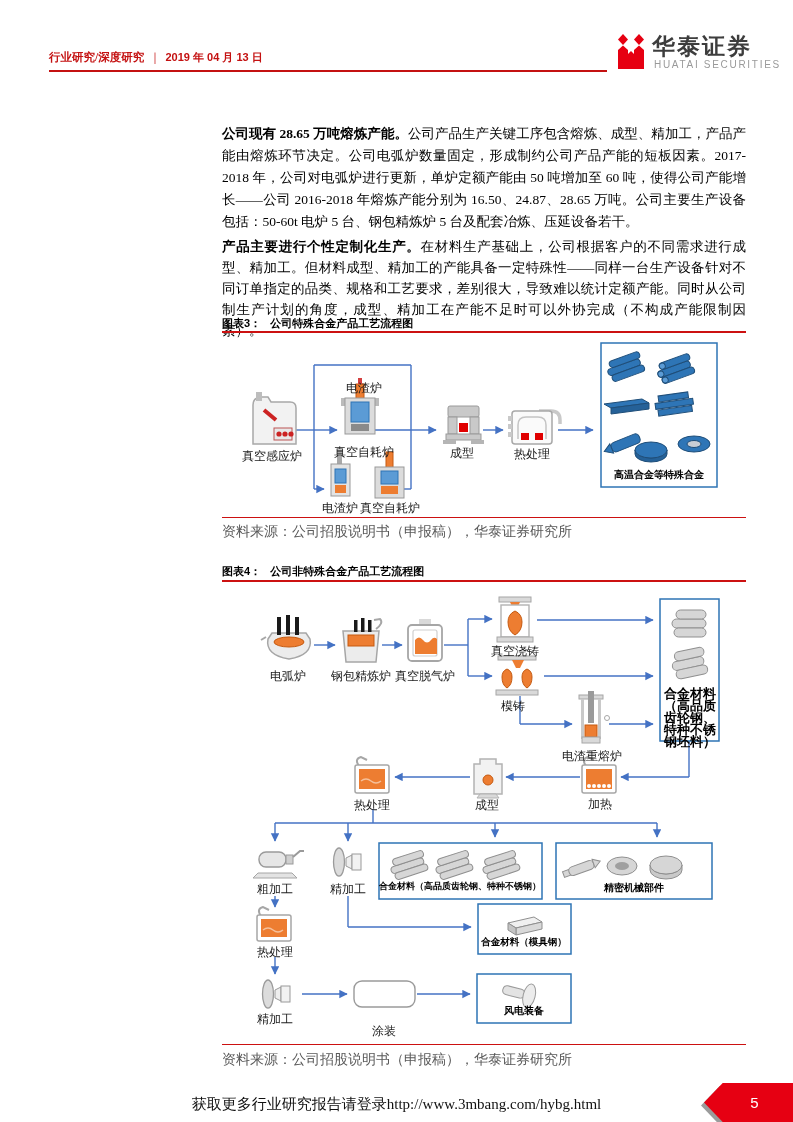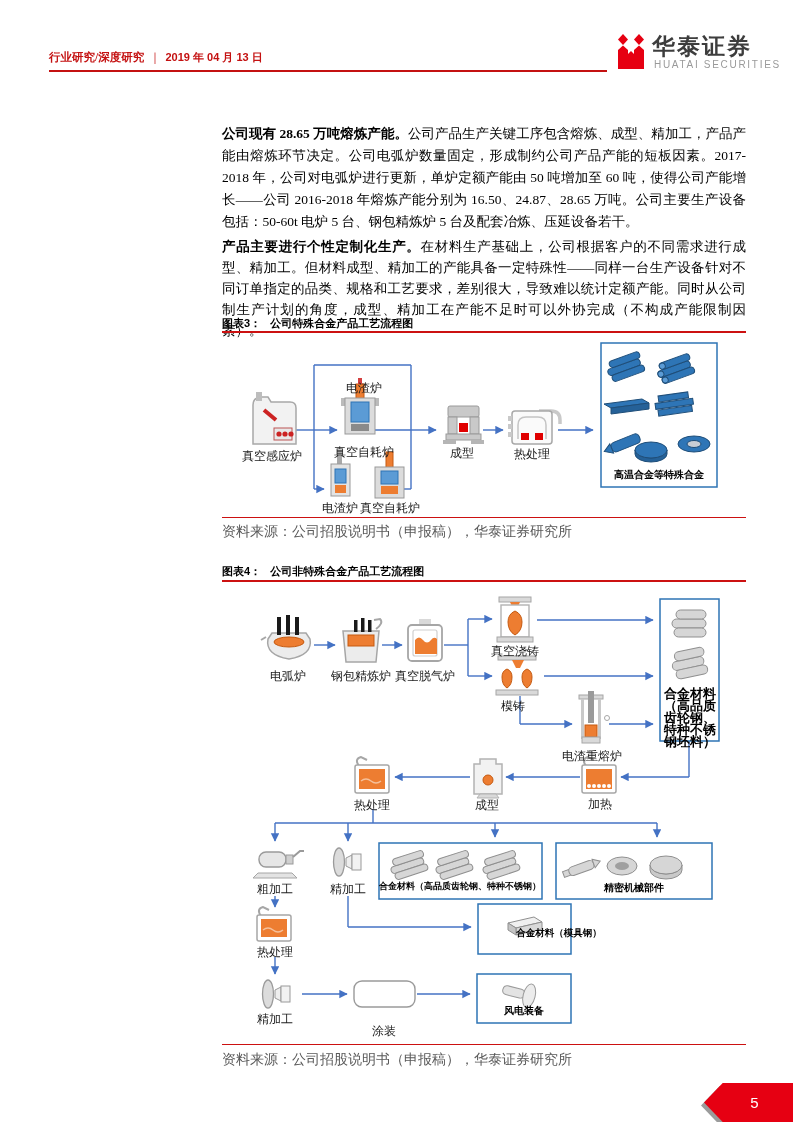--- a/index.html
+++ b/index.html
@@ -399,29 +399,30 @@
     <div class="nl" style="left:370px;top:163px;">电渣重熔炉</div>
     <div class="wrapl" style="left:440px;top:103px;width:56px;">合金材料（高品质齿轮钢、特种不锈钢坯料）</div>
     <div class="nl" style="left:378px;top:211px;">加热</div>
     <div class="nl" style="left:265px;top:212px;">成型</div>
     <div class="nl" style="left:150px;top:212px;">热处理</div>
     <div class="nl" style="left:53px;top:296px;">粗加工</div>
     <div class="nl" style="left:126px;top:296px;">精加工</div>
     <div class="bl bl9" style="left:238px;top:295px;">合金材料（高品质齿轮钢、特种不锈钢）</div>
     <div class="bl" style="left:412px;top:296px;">精密机械部件</div>
     <div class="nl" style="left:53px;top:359px;">热处理</div>
-    <div class="bl bl95" style="left:302px;top:342px;margin-left:35px;">合金材料（模具钢）</div>
+    <div class="bl bl95" style="left:302px;top:351px;">合金材料（模具钢）</div>
     <div class="nl" style="left:53px;top:426px;">精加工</div>
     <div class="nl" style="left:162px;top:403px;margin-top:35px;">涂装</div>
     <div class="bl" style="left:302px;top:419px;">风电装备</div>
   </div>
 
   <div class="rule" style="top:1044px;height:1px;"></div>
   <div class="src" style="top:1051px;">资料来源：公司招股说明书（申报稿），华泰证券研究所</div>
 
+  <div class="footer-promo">获取更多行业研究报告请登录http://www.3mbang.com/hybg.html</div>
   <div class="badge-wrap">
     <div class="badge-shadow"></div>
     <div class="badge">
         <span>5</span>
       </div>
   </div>
 
 </div>
 
 </body></html>

